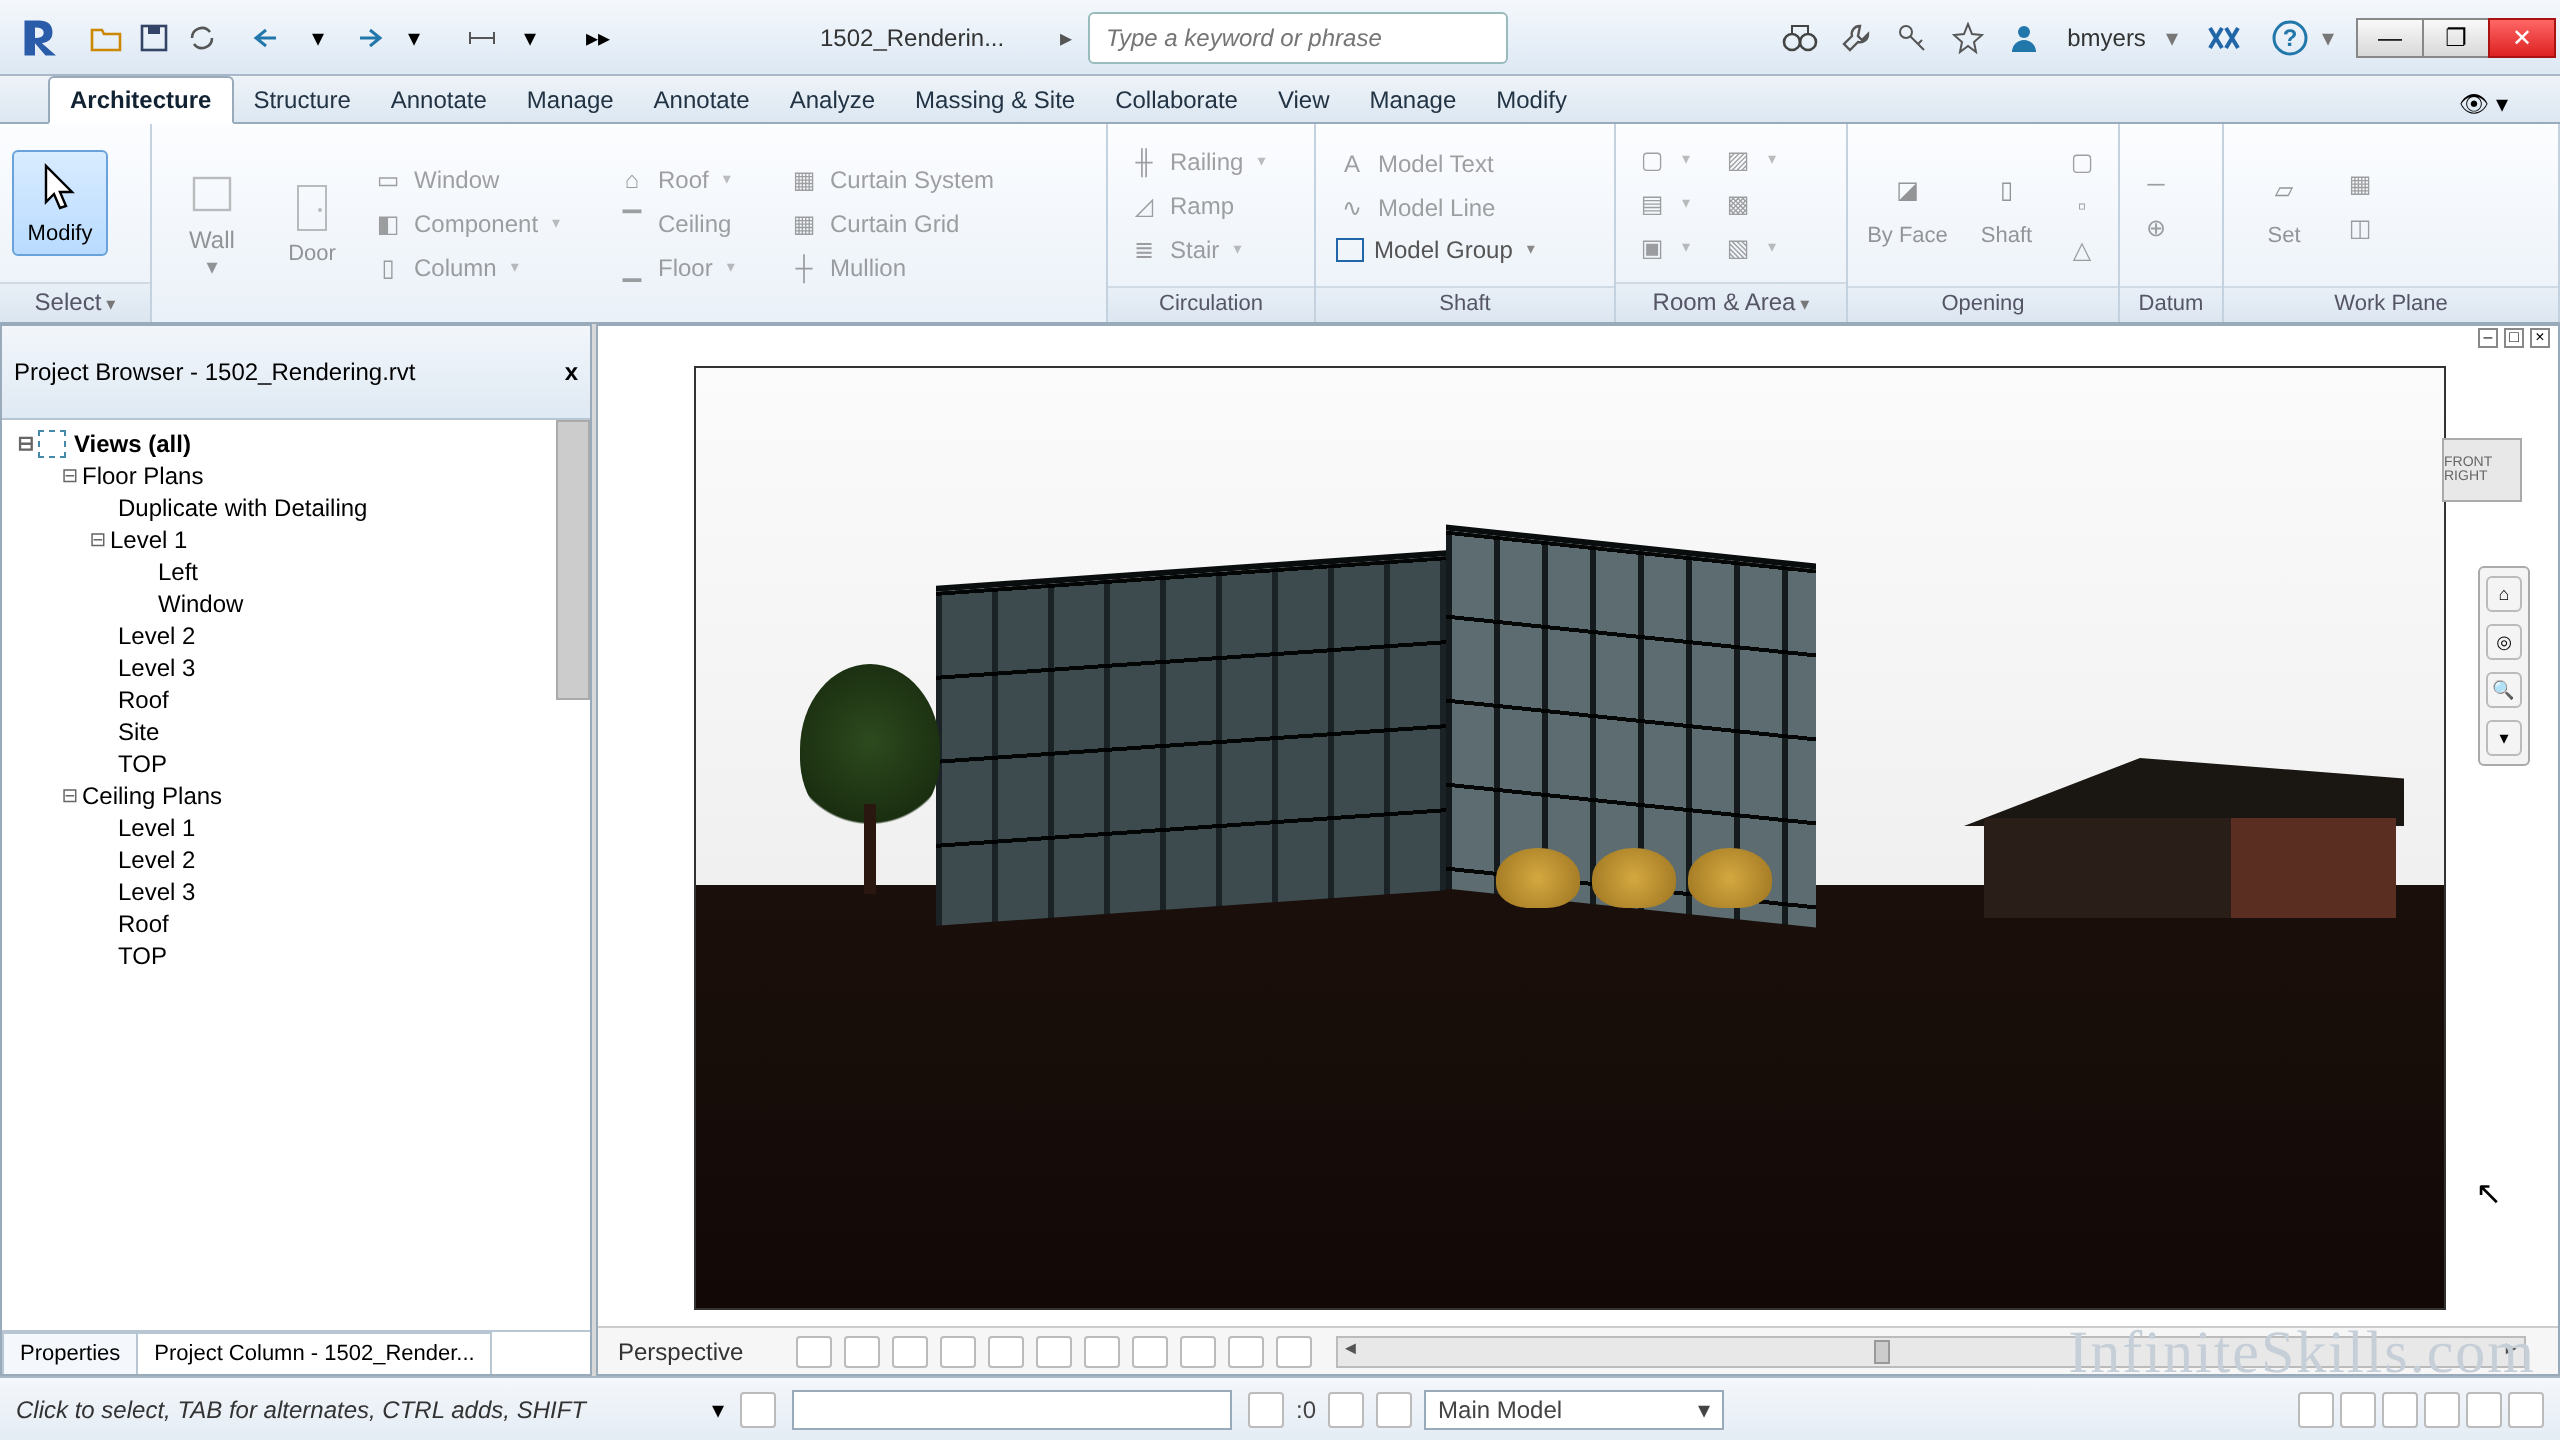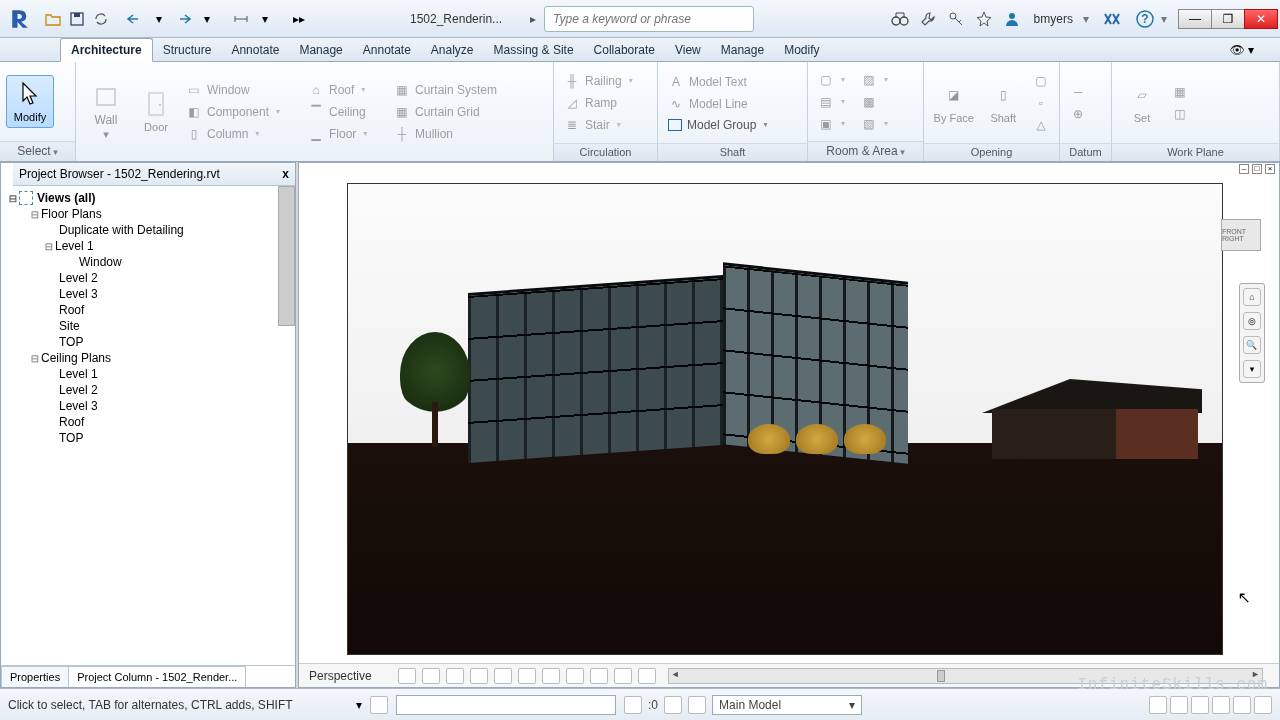--- a/index.html
+++ b/index.html
@@ -15,21 +15,21 @@
 .doc-title { margin-left: 100px; width: 120px; color:#333; overflow:hidden; white-space:nowrap; }
 .searchbox { margin-left:8px; width:210px; height:26px; border:1px solid #9bb; border-radius:3px; background:#fff; font-style:italic; color:#888; padding:0 8px; }
 .title-right { margin-left:auto; display:flex; align-items:center; gap:4px; padding-right:2px; }
 .tb-btn { width:24px; height:24px; display:flex; align-items:center; justify-content:center; }
 .user-name { color:#333; margin:0 6px; }
 .winbtns { display:flex; margin-left:8px; }
 .winbtn { width:34px; height:20px; display:flex; align-items:center; justify-content:center; border:1px solid #888; background:linear-gradient(#f9f9f9,#d8d8d8); margin-left:-1px;}
 .winbtn.close { background:linear-gradient(#f66,#d22); color:#fff; border-color:#a11;}
 
 
-.ribbon-tabs { height:24px; background:linear-gradient(#eef3f8,#dce7f2); display:flex; align-items:center; padding-left:60px; border-bottom:1px solid #9ab; }
+.ribbon-tabs { height:24px; background:linear-gradient(#eef3f8,#dce7f2); display:flex; align-items:flex-end; padding-left:24px; border-bottom:1px solid #9ab; }
 .rtab { padding:4px 10px; color:#234; cursor:default; }
 .rtab.active { background:#fff; border:1px solid #9ab; border-bottom:1px solid #fff; border-radius:3px 3px 0 0; margin-bottom:-1px; font-weight:600; color:#123;}
 .eye { margin-left:auto; margin-right:18px; padding:2px 8px; }
 
 
 .ribbon { height:100px; background:linear-gradient(#fcfdff,#eaf1f8); border-bottom:1px solid #9ab; display:flex; }
 .panel { border-right:1px solid #c4d2e0; display:flex; flex-direction:column; }
 .panel-body { flex:1; display:flex; align-items:center; padding:4px 6px; gap:2px; }
 .panel-title { text-align:center; font-size:11px; color:#556; padding:2px 0 3px; background:linear-gradient(#e8eff7,#dce6f0); border-top:1px solid #d0dae5;}
 .panel-title .dd::after { content:" ▾"; font-size:9px; color:#777;}
@@ -39,21 +39,21 @@
 .bigbtn .lbl { font-size:11px; text-align:center; line-height:1.1; }
 .smallcol { display:flex; flex-direction:column; gap:2px; }
 .smallbtn { display:flex; align-items:center; gap:5px; padding:2px 4px; color:#555; white-space:nowrap;}
 .smallbtn .ico { width:16px; height:16px; display:flex; align-items:center; justify-content:center; }
 .smallbtn .dd { font-size:8px; color:#888; margin-left:2px;}
 .dim { opacity:.55; }
 
 
 .main-area { position:absolute; top:162px; bottom:32px; left:0; right:0; display:flex; background:#d8d8d8; }
 .browser { width:296px; background:#fff; border:1px solid #9ab; display:flex; flex-direction:column; }
-.browser-hdr { background:linear-gradient(#f2f6fb,#dfe9f3); padding:4px 6px; display:flex; align-items:center; border-bottom:1px solid #b8c6d4;margin-left:12px;}
+.browser-hdr { background:linear-gradient(#f2f6fb,#dfe9f3); padding:16px 6px; display:flex; align-items:center; border-bottom:1px solid #b8c6d4;}
 .browser-hdr .x { margin-left:auto; font-weight:bold; cursor:default; font-family:Arial;}
 .tree { flex:1; overflow:auto; padding:4px 0; position:relative;}
 .tree-scroll { position:absolute; right:0; top:0; width:17px; height:140px; background:#ccc; border:1px solid #aaa;}
 .tn { display:flex; align-items:center; padding:1px 4px; white-space:nowrap; }
 .tn .exp { width:12px; text-align:center; color:#666; font-size:10px; cursor:default;}
 .tn.d0 { padding-left:6px; font-weight:bold;}
 .tn.d1 { padding-left:28px;}
 .tn.d2 { padding-left:58px;}
 .tn.d3 { padding-left:78px;}
 .views-ico { width:14px; height:14px; border:1px dashed #48a; margin-right:4px;}
@@ -86,27 +86,27 @@
 .view-controls { height:24px; display:flex; align-items:center; gap:6px; padding:0 10px; border-top:1px solid #ccc; background:#f6f6f6;}
 .vc-label { color:#333; margin-right:20px;}
 .vc-ico { width:18px; height:16px; border:1px solid #bbb; background:#fff; border-radius:2px;}
 .vc-scroll { flex:1; height:16px; background:#e8e8e8; border:1px solid #bbb; margin:0 6px; position:relative;}
 .vc-scroll::before { content:"◄"; position:absolute; left:2px; font-size:9px; color:#555;}
 .vc-scroll::after { content:"►"; position:absolute; right:2px; font-size:9px; color:#555;}
 .vc-thumb {position:absolute; left:268px; top:1px; width:8px; height:12px; background:#ccc; border:1px solid #999;}
 
 
 .statusbar { position:absolute; bottom:0; left:0; right:0; height:32px; background:linear-gradient(#f4f7fb,#e4ecf4); border-top:1px solid #a8b8c8; display:flex; align-items:center; padding:0 8px; gap:8px;}
-.status-msg { flex:0 0 340px; color:#333; overflow:hidden; white-space:nowrap;}
+.status-msg { flex:0 0 340px; color:#333; overflow:hidden; white-space:nowrap;font-style:italic;}
 .status-sel { width:220px; height:20px; border:1px solid #9ab; background:#fff;}
 .status-mid { display:flex; align-items:center; gap:6px; color:#444;}
 .sb-ico { width:18px; height:18px; border:1px solid #bbb; background:#fff; border-radius:2px;}
 .design-opt { width:150px; height:20px; border:1px solid #9ab; background:#fff; padding:0 6px; display:flex; align-items:center; color:#444;}
 .status-right { margin-left:auto; display:flex; gap:3px;}
-.watermark { position:absolute; right:12px; bottom:26px; color:#c6cfd8; font-size:16px; font-family:Liberation Mono, monospace; font-weight:300; letter-spacing:1px; pointer-events:none;}
+.watermark { position:absolute; right:12px; bottom:26px; color:#c6cfd8; font-size:30px; font-family:Liberation Serif, serif; font-weight:300; letter-spacing:1px; pointer-events:none;}
 
 svg { display:block; }
 </style>
 </head>
 <body>
 
 <div class="titlebar">
   <div class="app-logo">
     <svg viewBox="0 0 32 32">
         <path d="M6 26 L6 6 L14 6 Q22 6 22 13 Q22 18 16 19 L24 26 L18 26 L12 19 L12 26 Z M12 10 L12 16 Q17 16 17 13 Q17 10 12 10 Z" fill="#2a5caa"></path>
@@ -458,20 +458,23 @@
           <span>Floor Plans</span>
         </div>
       <div class="tn d2">
           <span>Duplicate with Detailing</span>
         </div>
       <div class="tn d2">
           <span class="exp" style="margin-left:-16px;">⊟</span>
           <span>Level 1</span>
         </div>
       <div class="tn d3">
+          <span>Left</span>
+        </div>
+      <div class="tn d3">
           <span>Window</span>
         </div>
       <div class="tn d2">
           <span>Level 2</span>
         </div>
       <div class="tn d2">
           <span>Level 3</span>
         </div>
       <div class="tn d2">
           <span>Roof</span>

